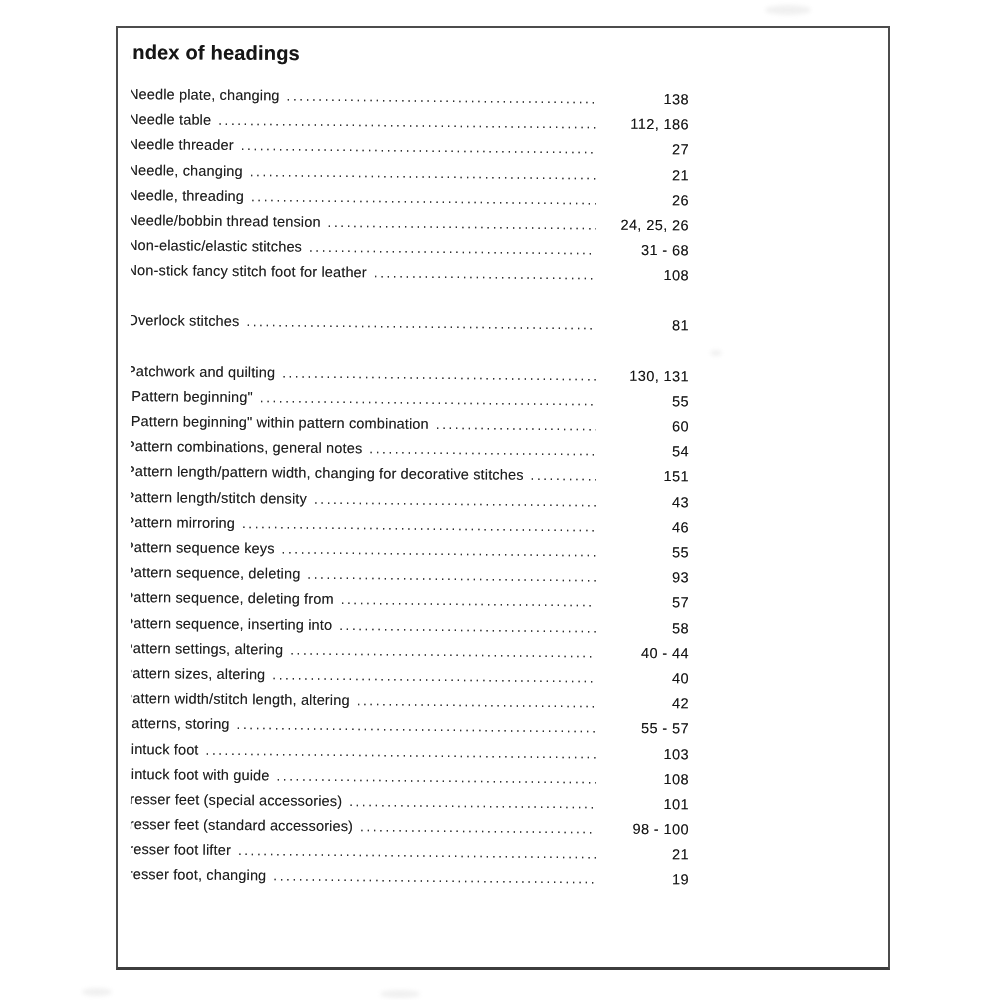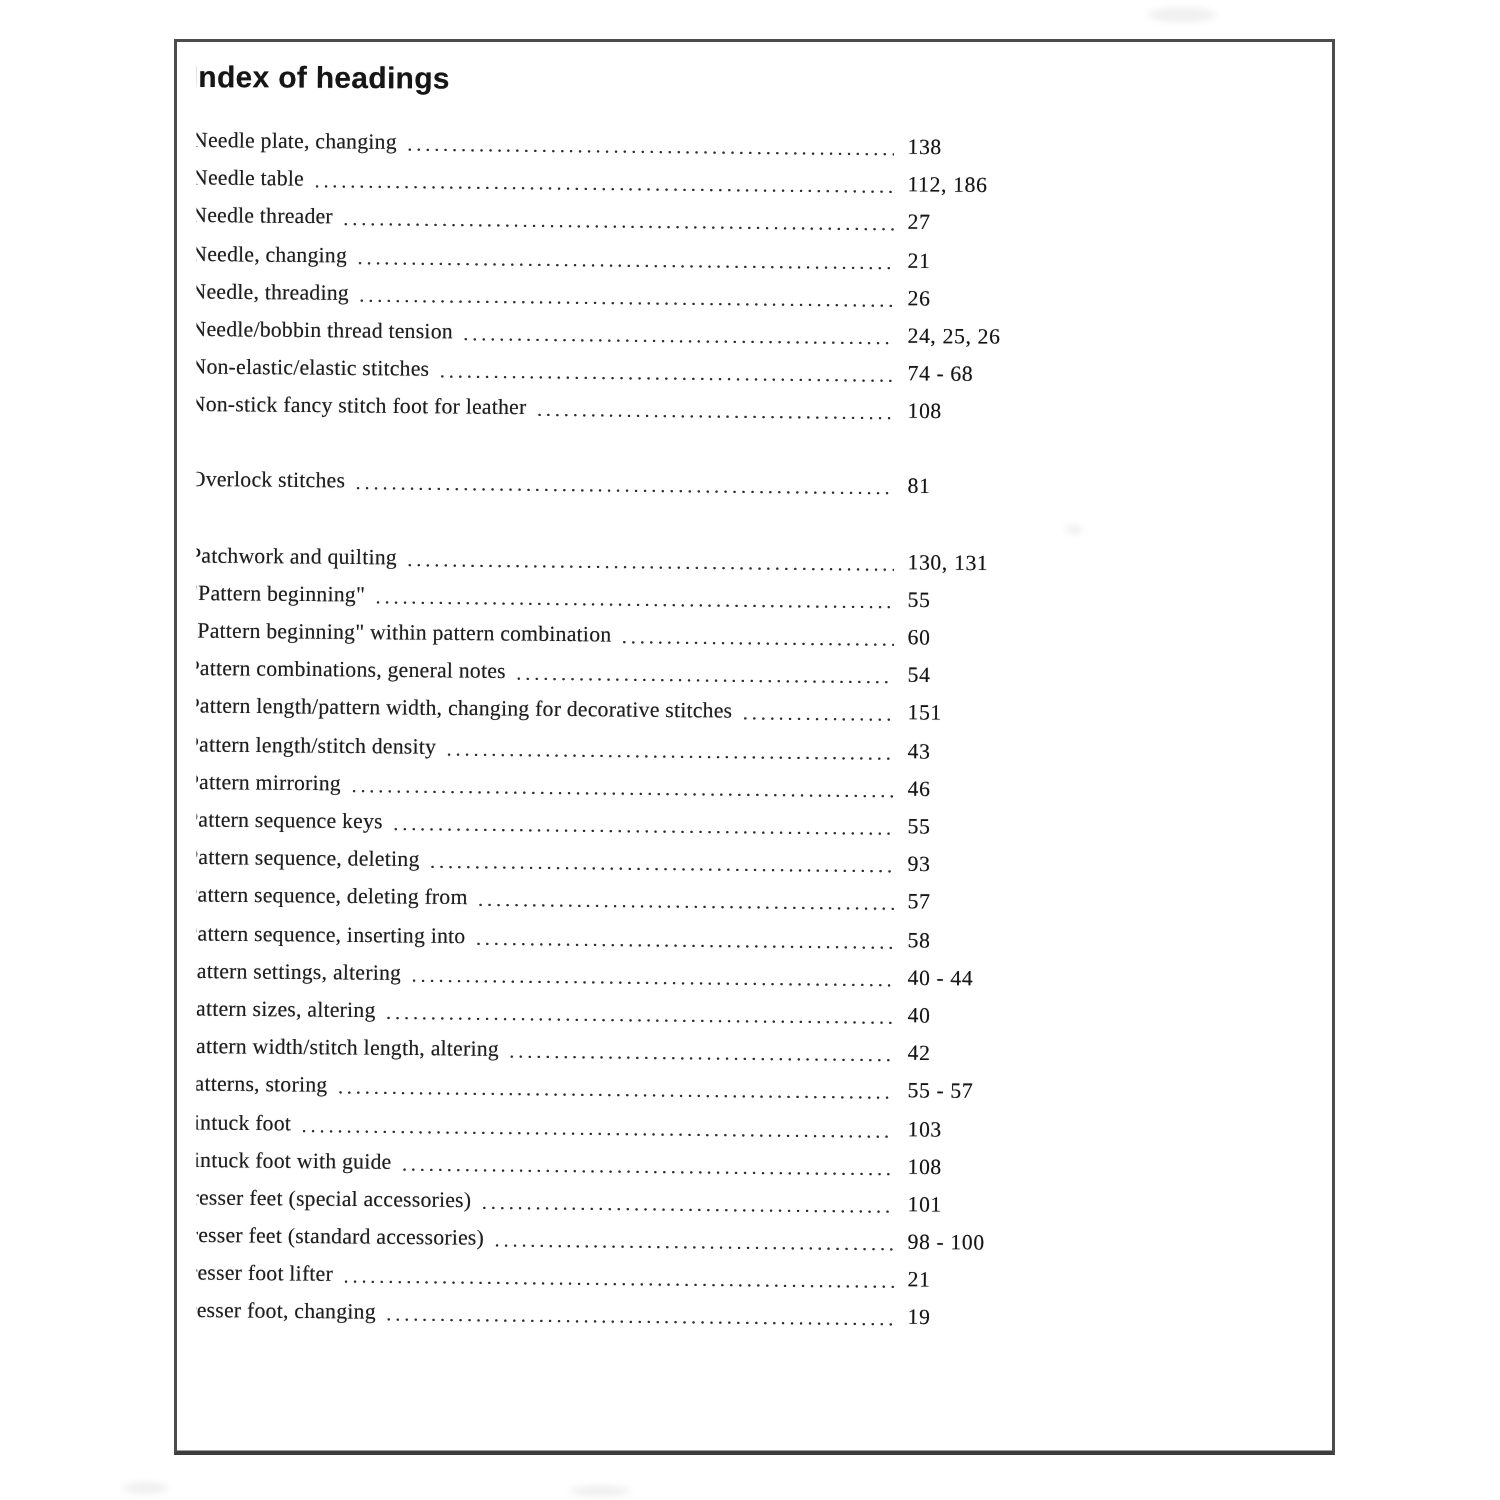--- a/index.html
+++ b/index.html
@@ -39,21 +39,20 @@
     font-size: 20px;
     line-height: 24px;
     font-weight: 700;
     letter-spacing: 0.2px;
     color: #161616;
     white-space: nowrap;
     text-shadow: 0 0 0.5px rgba(20,20,20,0.55);
   }
   .rows {
     width: 558px;
-    font-family: Liberation Serif, serif;
   }
   .row {
     display: flex;
     height: 25.2px;
     line-height: 25.2px;
     font-size: 14.5px;
     transform: rotate(0.55deg);
     transform-origin: 0 50%;
   }
   .lwrap {
@@ -79,21 +78,21 @@
   .dots::after {
     content: "..........................................................................................................................";
     font-size: 13.5px;
     letter-spacing: 2.6px;
     color: #2d2d2d;
     text-shadow: 0 0 0.4px rgba(45,45,45,0.5);
   }
   .pages {
     flex: 0 0 auto;
     min-width: 84px;
-    text-align: left;
+    text-align: right;
     color: #161616;
     letter-spacing: 0.4px;
     text-shadow: 0 0 0.5px rgba(22,22,22,0.5);
   }
   .gap-a { height: 24px; }
   .gap-b { height: 26px; }
   .scan-artifact {
     position: absolute;
     background: #9a9a9a;
     opacity: 0.14;
@@ -139,21 +138,21 @@
         <div class="pages">26</div>
       </div>
       <div class="row" style="--clip:4px">
         <div class="lwrap"><span class="label">Needle/bobbin thread tension</span></div>
         <div class="dots"></div>
         <div class="pages">24, 25, 26</div>
       </div>
       <div class="row" style="--clip:4px">
         <div class="lwrap"><span class="label">Non-elastic/elastic stitches</span></div>
         <div class="dots"></div>
-        <div class="pages">74 - 68</div>
+        <div class="pages">31 - 68</div>
       </div>
       <div class="row" style="--clip:4.5px">
         <div class="lwrap"><span class="label">Non-stick fancy stitch foot for leather</span></div>
         <div class="dots"></div>
         <div class="pages">108</div>
       </div>
 
       <div class="gap-a"></div>
 
       <div class="row" style="--clip:4.5px">

